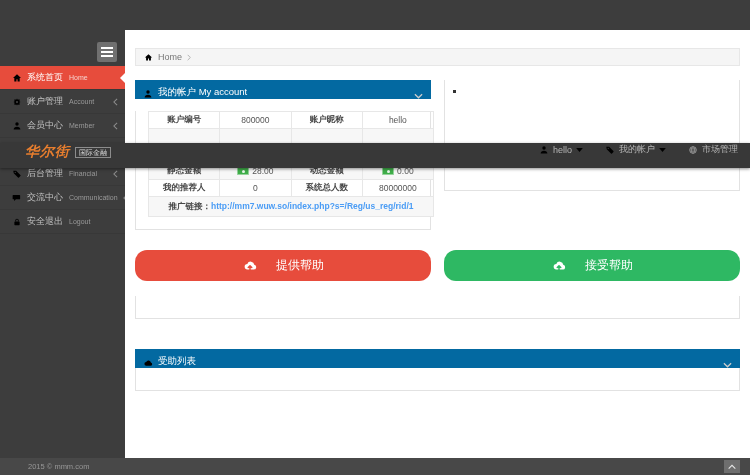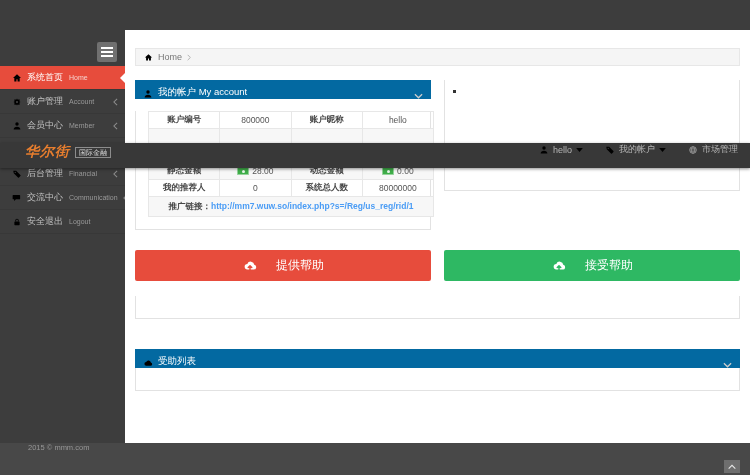--- a/index.html
+++ b/index.html
@@ -51,21 +51,21 @@
   .promo-lab{font-weight:bold;color:#474747;font-size:8.5px}
   .promo-a{color:#4a9cf5;text-decoration:none;font-weight:bold;font-size:8.5px;cursor:pointer}
   .money{display:inline-block;width:12px;height:8px;background:#3fae49;border-radius:1px;
          vertical-align:-1px;margin-right:3px;position:relative;
          box-shadow:inset 0 0 0 1px rgba(255,255,255,.45)}
   .money::after{content:"";position:absolute;left:4.5px;top:2.5px;width:3px;height:3px;border-radius:50%;background:#eaf7ec}
   .notice-b{height:111px;position:relative}
   .bullet{position:absolute;left:8px;top:10px;width:3px;height:3px;background:#333}
   
   .btn-row{display:flex;gap:13px;margin-top:20px}
-  .btn{flex:1;height:31px;border:none;border-radius:2px;color:#fff;font-size:12px;display:flex;
+  .btn{flex:1;height:31px;border:none;border-radius:12px;color:#fff;font-size:12px;display:flex;
        align-items:center;justify-content:center;gap:18px;cursor:pointer;font-family:inherit;padding:0}
   .btn svg{width:16px;height:13px}
   .btn .cld{fill:#fff}
   .btn .arr{fill:none;stroke-width:1.6;stroke-linecap:round;stroke-linejoin:round}
   .btn.red{background:#e74c3c}.btn.red .arr{stroke:#e74c3c}
   .btn.green{background:#2eb863}.btn.green .arr{stroke:#2eb863}
   .list-panel{margin-top:15px}
   .list-panel.second{margin-top:30px}
   .list-b{height:23px}
   
@@ -74,22 +74,22 @@
           box-shadow:0 1px 3px rgba(0,0,0,.45)}
   .logo{display:flex;align-items:center;cursor:default}
   .logo-cn{font-family:"DejaVu Serif","Liberation Serif",serif;font-style:italic;font-weight:bold;
            font-size:14px;color:#e87e2e;letter-spacing:1px}
   .logo-tag{margin-left:5px;font-size:7px;color:#ddd;border:1px solid #8c8c8c;padding:1px 3px;line-height:1}
   .nav-items{margin-left:auto;display:flex;gap:22px;align-items:center;color:#b5b5b5;font-size:9px}
   .nav-item{display:flex;align-items:center;gap:4px;cursor:pointer;white-space:nowrap}
   .nav-item .ni{width:10px;height:10px;color:#a5a5a5;flex:none}
   .nav-item .nc{width:7px;height:4px;color:#a5a5a5;flex:none}
   
-  .footer{position:absolute;left:0;right:0;bottom:0;height:32px;background:#484848;z-index:25;
-          display:flex;align-items:flex-start;padding-left:28px;color:#979797;font-size:7.5px;box-sizing:border-box}
+  .footer{position:absolute;left:0;right:0;bottom:0;height:17px;background:#484848;z-index:25;
+          display:flex;align-items:center;padding-left:28px;color:#979797;font-size:7.5px;box-sizing:border-box}
   .top-btn{position:absolute;right:10px;bottom:2px;width:16px;height:13px;background:#6e6e6e;
            display:flex;align-items:center;justify-content:center;cursor:pointer}
   .top-btn svg{width:8px;height:6px;color:#e8e8e8}
 </style>
 </head>
 <body>
 
 <svg width="0" height="0" style="position:absolute" aria-hidden="true">
   <defs>
     <symbol id="i-home" viewBox="0 0 16 16">

